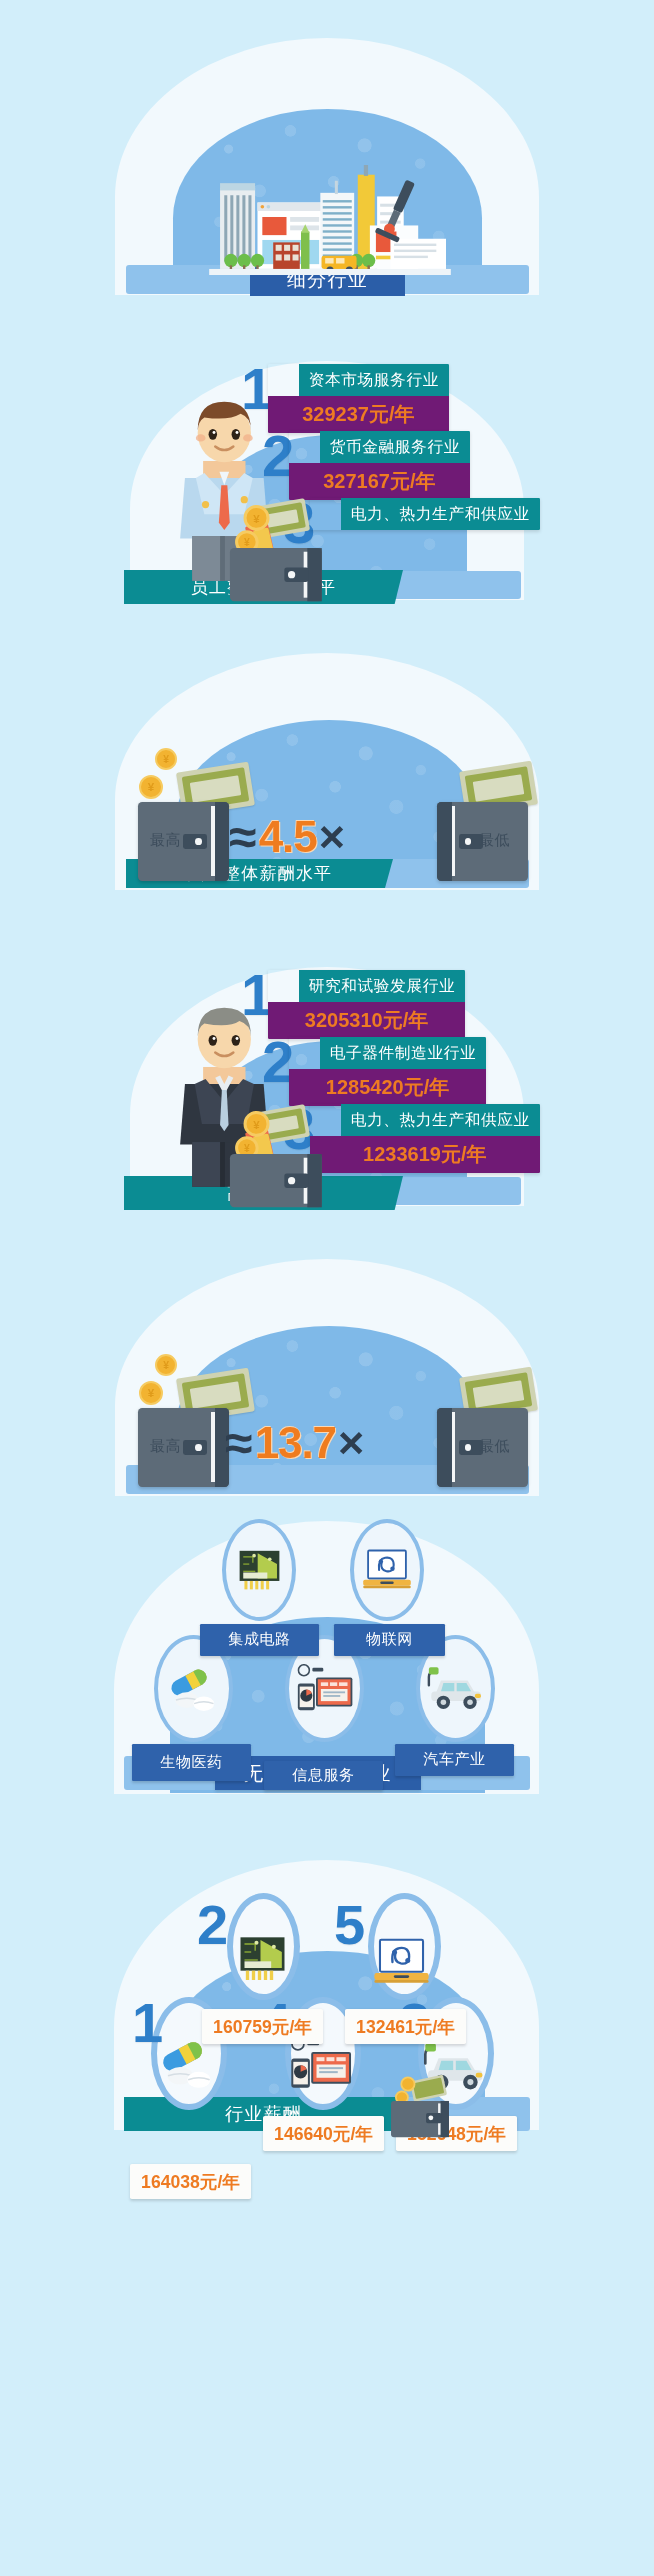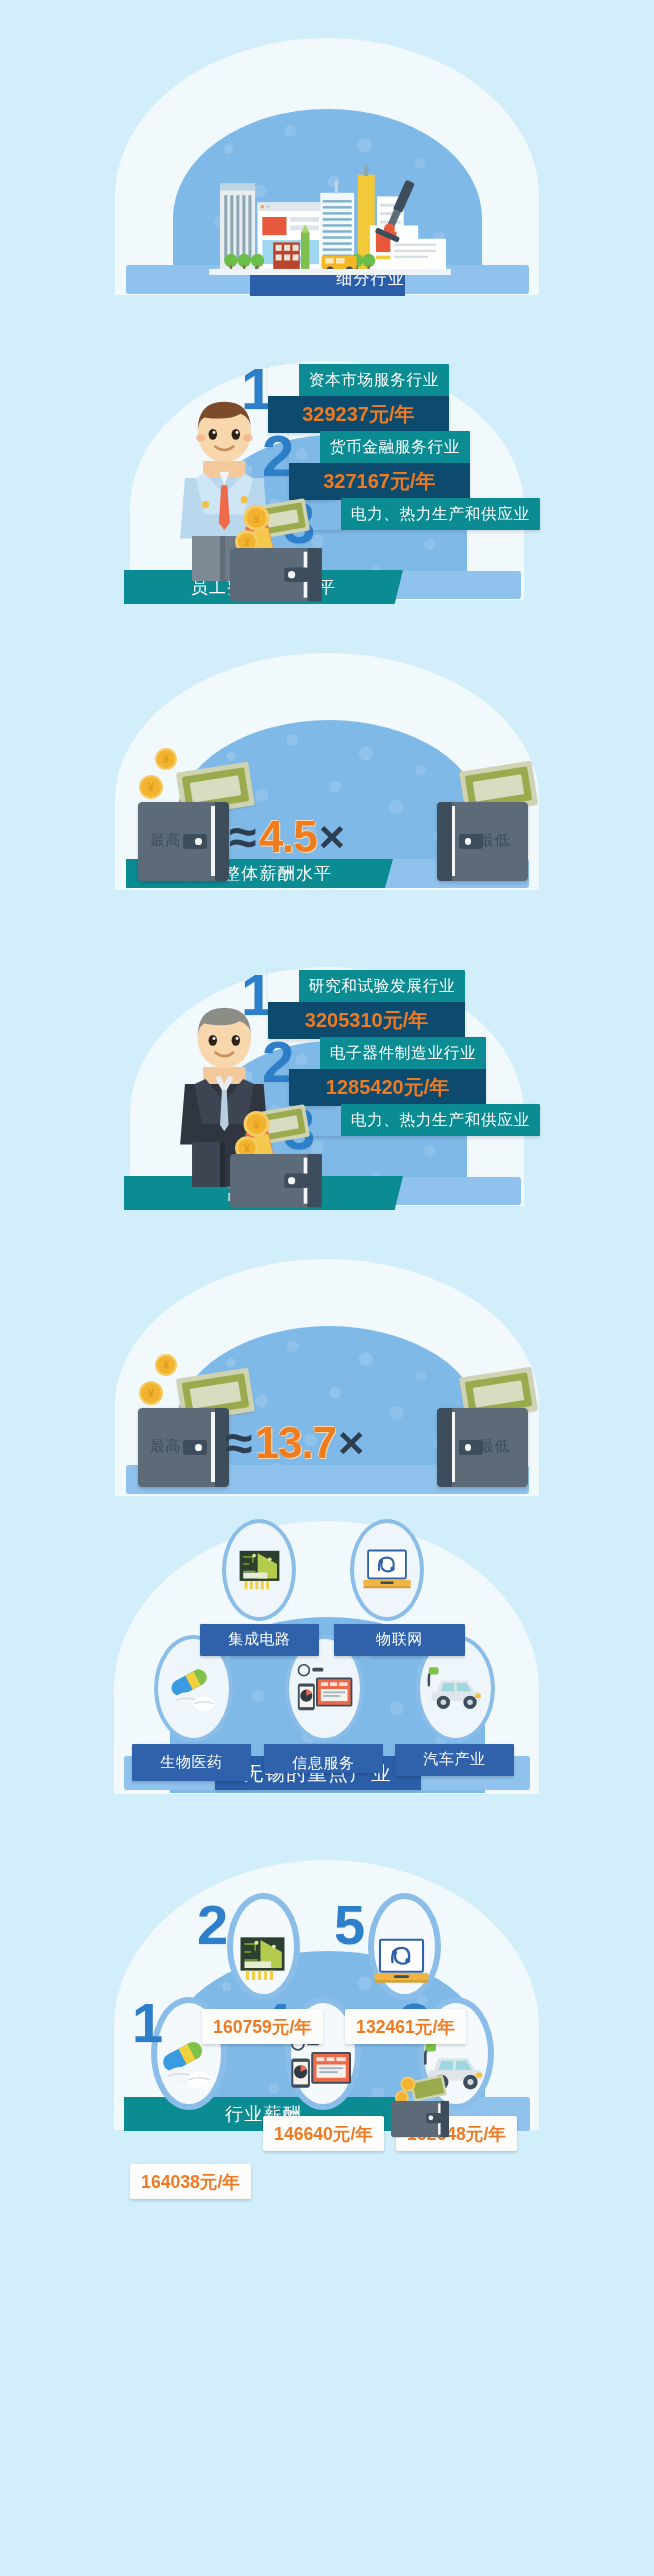--- a/index.html
+++ b/index.html
@@ -71,21 +71,21 @@
   }
 
   .label-dark {
     position: absolute;
     background: #2b5ea8;
     display: flex; align-items: center; justify-content: center;
     color: #ffffff;
   }
   #sec1 .label-dark {
     left: 250px; top: 264px; width: 155px; height: 31.5px;
-    font-size: 16px; letter-spacing: 1.2px; justify-content: flex-end;
+    font-size: 19px; letter-spacing: 1.2px;
   }
 
   
   .city { position: absolute; left: 209px; top: 159px; width: 242px; height: 116px; z-index: 4; }
 
   
   .teal-footer {
     position: absolute;
     background: #0b8c93;
     color: #ffffff;
@@ -111,21 +111,21 @@
     position: absolute; left: 27px; top: 0;
     box-shadow: 0 1.8px 3.6px rgba(0,0,0,.13);
     border-radius: 1.2px; overflow: hidden;
   }
   .rank-name {
     background: #0b8c93; color: #ffffff;
     font-size: 15.7px; letter-spacing: 0.6px;
     padding: 5.5px 9.7px; white-space: nowrap; text-align: center; margin-left: 31px;
   }
   .rank-val {
-    background: #0c4a6e; color: #ee7b22;
+    background: #701a75; color: #ee7b22;
     font-size: 20px; font-weight: 700;
     padding: 4.8px 9.7px; text-align: center; white-space: nowrap;
   }
   .rank-sec .teal-footer { left: 124px; top: 267px; width: 279px; height: 34px; }
 
   
   .person { position: absolute; z-index: 9; }
 
   
   .mult-sec { height: 285px; }
@@ -554,20 +554,21 @@
     <div class="rank-num">2</div>
     <div class="rank-card">
       <div class="rank-name">电子器件制造业行业</div>
       <div class="rank-val">1285420元/年</div>
     </div>
   </div>
   <div class="rank-row" style="left:283px; top:195px;">
     <div class="rank-num">3</div>
     <div class="rank-card">
       <div class="rank-name">电力、热力生产和供应业</div>
+      <div class="rank-val">1233619元/年</div>
     </div>
   </div>
 
   <div class="teal-footer">
     <span>高管薪酬</span>
   </div>
 </div>
 
 <div class="section mult-sec" id="sec5">
   <div class="dome-wrap">
@@ -651,21 +652,21 @@
       <g stroke="#2f62ab" stroke-width="3.4" fill="none" stroke-linecap="round">
         <path d="M28 36 Q26 18 38 16 Q52 14 52 28 Q52 40 40 38 Q30 36 32 24"></path>
       </g>
       <circle cx="31" cy="22" r="3.6" fill="#2f62ab"></circle>
         <circle cx="50" cy="34" r="3.6" fill="#2f62ab"></circle>
       <rect x="2" y="52" width="78" height="10" rx="3" fill="#f0b441"></rect>
       <rect x="30" y="55" width="22" height="4" rx="2" fill="#3d4d5c"></rect>
       <rect x="2" y="62" width="78" height="4" rx="2" fill="#d8a036"></rect>
     </svg>
   </div>
-  <div class="ind-label" style="left:334px; top:109px; width:131px; height:31.5px;">
+  <div class="ind-label" style="left:334px; top:109px; width:111px; height:31.5px;">
     <span>物联网</span>
   </div>
 
   <div class="bubble" style="left:154px; top:120px; width:79px; height:107px;">
     <svg class="ico" width="57" height="45" viewBox="0 0 94 74">
       <g transform="rotate(-28 40 26)">
         <rect x="8" y="14" width="62" height="26" rx="13" fill="#3b9be0"></rect>
         <path d="M39 14h18a13 13 0 0 1 0 26H39z" fill="#f2d23c"></path>
         <path d="M54 14h3a13 13 0 0 1 0 26h-3z" fill="#7fc24a"></path>
       </g>
@@ -696,21 +697,21 @@
             <rect x="50" y="45" width="36" height="3"></rect>
             <rect x="50" y="51" width="28" height="3"></rect>
           </g>
         <rect x="8" y="32" width="28" height="44" rx="4" fill="#3d4d5c"></rect>
         <rect x="11" y="37" width="22" height="34" fill="#f6f1ea"></rect>
         <circle cx="22" cy="52" r="10" fill="#2f3a44"></circle>
         <path d="M22 42 a10 10 0 0 1 9 6 l-9 4z" fill="#ed6a4b"></path>
       </g>
     </svg>
   </div>
-  <div class="ind-label" style="left:264px; top:229px; width:119px; height:29px;align-items:flex-end;">
+  <div class="ind-label" style="left:264px; top:246px; width:119px; height:29px;">
     <span>信息服务</span>
   </div>
 
   <div class="bubble" style="left:416px; top:120px; width:79px; height:107px;">
     <svg class="ico" width="63" height="46" viewBox="0 0 104 76">
       <path d="M16 10 q-8 0 -8 8 v14" stroke="#3d4d5c" stroke-width="4" fill="none" stroke-linecap="round"></path>
       <rect x="8" y="2" width="16" height="12" rx="3" fill="#7fc24a"></rect>
       <path d="M20 44 L28 24 h44 l12 20 z" fill="#dfe6ea"></path>
       <path d="M32 28 h18 v14 h-22z" fill="#9fd8e0"></path>
       <path d="M54 28 h16 l8 14 h-24z" fill="#9fd8e0"></path>

